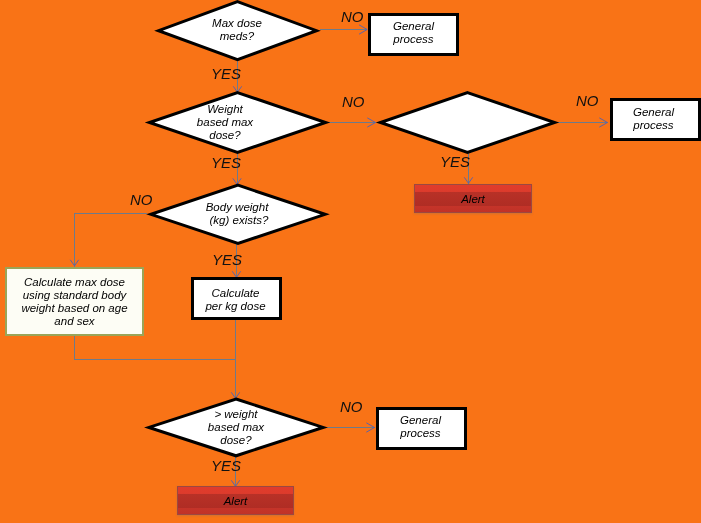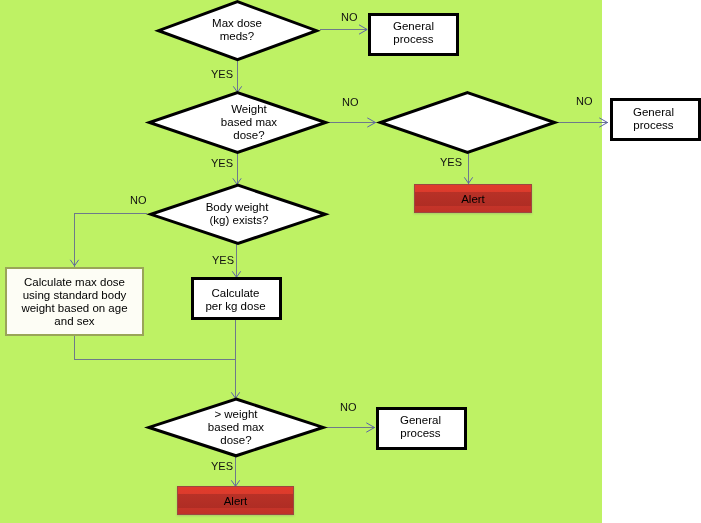--- a/index.html
+++ b/index.html
@@ -1,30 +1,30 @@
 <!DOCTYPE html>
 <html><head>
 <meta charset="utf-8">
 <title>Flowchart</title>
 <style>
   html,body{margin:0;padding:0;}
   body{width:701px;height:523px;background:#ffffff;overflow:hidden;
        font-family:"Liberation Sans",sans-serif;
        -webkit-font-smoothing:antialiased;}
-  #canvas{position:relative;width:602px;height:523px;background:#bef264;}
+  #canvas{position:relative;width:701px;height:523px;background:#f97316;font-style:italic;}
   svg.layer{position:absolute;left:0;top:0;width:701px;height:523px;overflow:visible;}
   .nodetext{position:absolute;display:flex;align-items:center;justify-content:center;
         text-align:center;box-sizing:border-box;white-space:pre-line;color:#000;
         font-size:11.5px;line-height:13px;transform:translateZ(0);}
   .proc{position:absolute;box-sizing:border-box;border:3px solid #000;background:#fff;}
   .alertbox{position:absolute;box-sizing:border-box;
          background:linear-gradient(180deg,#e03c2c 0%,#dd3b2c 24%,#b83127 26%,#b02d24 76%,#c53429 78%,#c03228 100%);
          border:1px solid #9c4840;box-shadow:0 1px 2px rgba(120,110,110,0.30);}
   .calcbox{position:absolute;box-sizing:border-box;border:2px solid #9aa558;background:#fdfdf5;}
-  .edgelabel{position:absolute;font-size:11px;line-height:12px;color:#111;white-space:nowrap;transform:translateZ(0);padding-left:8px;}
+  .edgelabel{position:absolute;font-size:15px;line-height:12px;color:#111;white-space:nowrap;transform:translateZ(0);padding-left:8px;}
 </style>
 </head>
 <body>
 
 <div id="canvas">
 
   <svg class="layer">
     <g stroke="#6e7a8a" stroke-width="1" fill="none" shape-rendering="crispEdges">
 
       <path d="M320 29.5 H366.5"></path>
@@ -80,21 +80,21 @@
   <div class="proc" style="left:191px;top:277px;width:91px;height:43px;"></div>
   <div class="proc" style="left:376px;top:407px;width:91px;height:43px;"></div>
   <div class="calcbox" style="left:5px;top:267px;width:139px;height:69px;"></div>
   <div class="alertbox" style="left:414px;top:184px;width:118px;height:29px;"></div>
   <div class="alertbox" style="left:177px;top:486px;width:117px;height:29px;"></div>
 
   <div class="nodetext" style="left:187px;top:12px;width:100px;height:35px;">Max dose
 meds?</div>
   <div class="nodetext" style="left:368px;top:14px;width:91px;height:37px;">General
 process</div>
-  <div class="nodetext" style="left:199px;top:101px;width:100px;height:43px;">Weight
+  <div class="nodetext" style="left:175px;top:101px;width:100px;height:43px;">Weight
 based max
 dose?</div>
   <div class="nodetext" style="left:608px;top:100px;width:91px;height:37px;">General
 process</div>
   <div class="nodetext" style="left:414px;top:185px;width:118px;height:29px;">Alert</div>
   <div class="nodetext" style="left:177px;top:199px;width:120px;height:30px;text-align:right;">Body weight
 (kg) exists?</div>
   <div class="nodetext" style="left:190px;top:281px;width:91px;height:37px;">Calculate
 per kg dose</div>
   <div class="nodetext" style="left:8px;top:273px;width:133px;height:57px;">Calculate max dose

